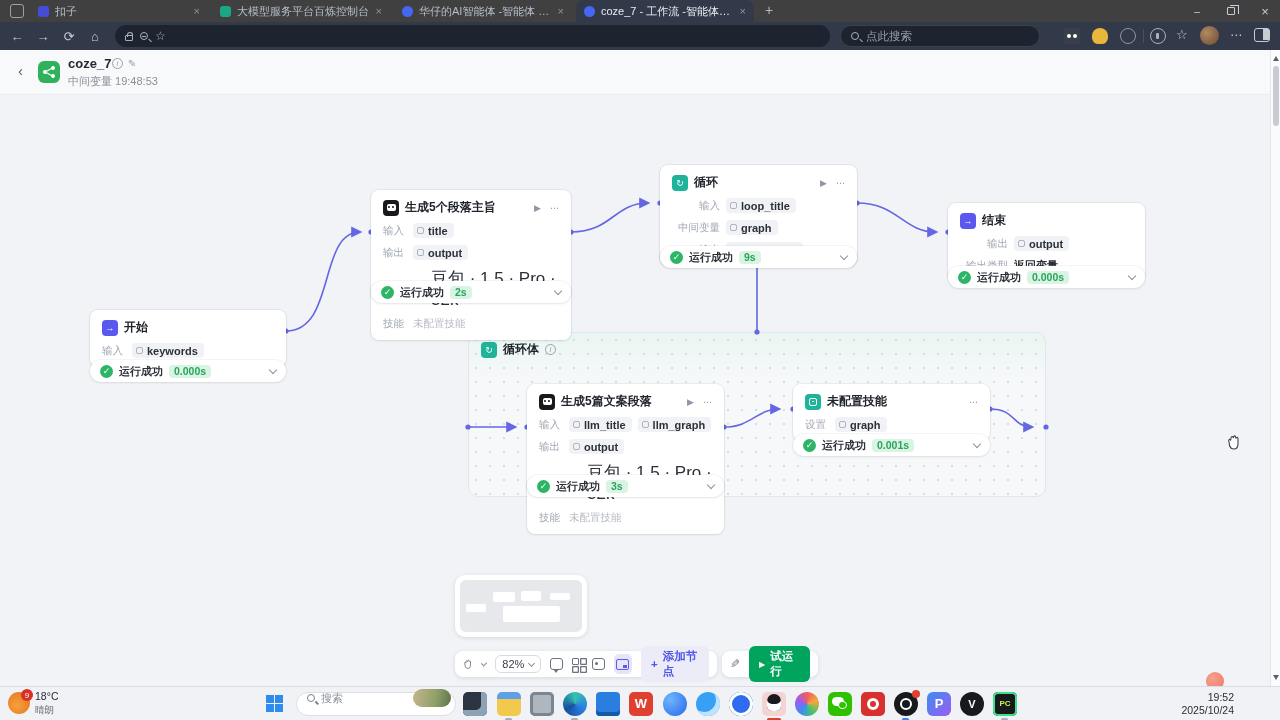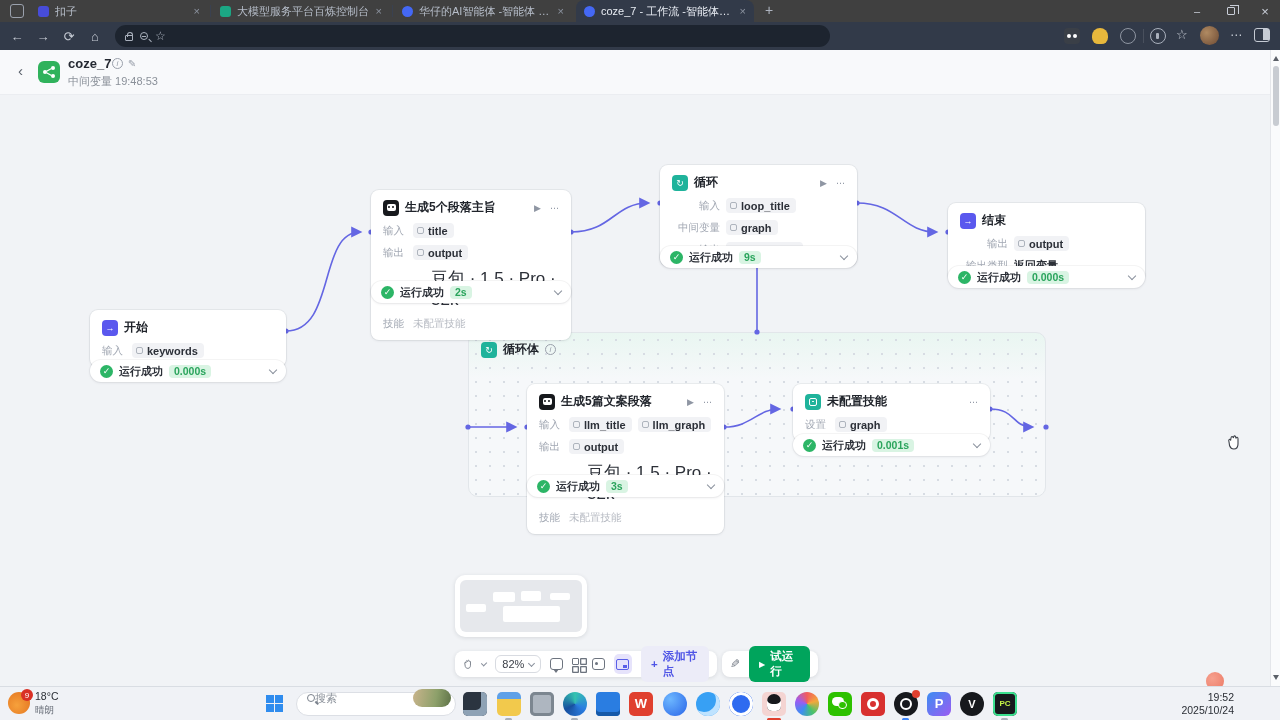--- a/index.html
+++ b/index.html
@@ -132,21 +132,21 @@
 
   
   .taskbar { position:absolute; left:0; top:686px; width:1280px; height:34px; background:#f0f2f6; border-top:1px solid #d9dde3; }
   .weather { position:absolute; left:8px; top:3px; display:flex; gap:5px; align-items:center; }
   .wicon { width:22px; height:22px; border-radius:50%; background:radial-gradient(circle at 40% 60%, #f6a13c, #e2701d); position:relative; }
   .wbadge { position:absolute; right:-3px; top:-3px; min-width:12px; height:12px; background:#d93025; border-radius:6px; color:#fff; font-size:8px; display:flex; align-items:center; justify-content:center; padding:0 2px; }
   .wtxt { font-size:10.5px; color:#2a2e35; line-height:13px; }
   .wtxt .d { font-size:9.5px; color:#6b717b; }
   .winlogo { position:absolute; left:266px; top:8px; width:17px; height:17px; }
   .winlogo:before { content:""; position:absolute; width:8px; height:8px; background:#2f8cee; box-shadow:9px 0 0 #2f8cee, 0 9px 0 #2f8cee, 9px 9px 0 #2f8cee; }
-  .tsearch { position:absolute; left:296px; top:5px; width:160px; height:24px; background:#fff; border:1px solid #dcdfe5; border-radius:13px; display:flex; align-items:center; gap:0; padding:0 4px 12px 10px; }
+  .tsearch { position:absolute; left:296px; top:5px; width:160px; height:24px; background:#fff; border:1px solid #dcdfe5; border-radius:13px; display:flex; align-items:center; gap:6px; padding:0 4px 12px 10px; }
   .tsearch .mag2 { width:8px; height:8px; border:1.5px solid #7a818c; border-radius:50%; position:relative; flex:none; }
   .tsearch .mag2:after { content:""; position:absolute; left:7px; top:7px; width:4px; height:1.5px; background:#7a818c; transform:rotate(45deg); }
   .tsearch .ph { font-size:11px; color:#8a9099; flex:1; }
   .tsearch .pic { width:38px; height:18px; border-radius:9px; background:linear-gradient(100deg,#c9b48c,#8da06a 60%,#5e7247); }
   .tk { position:absolute; top:5px; width:24px; height:24px; border-radius:5px; }
   .tkdash { position:absolute; top:31px; width:7px; height:2.5px; border-radius:2px; background:#aab0ba; }
   .tkdash.red { background:#e0402f; width:14px; }
   .tkdash.blue { background:#3b82f6; }
   .tbadge { position:absolute; right:-2px; top:-2px; width:8px; height:8px; border-radius:50%; background:#e0402f; }
 
@@ -189,20 +189,24 @@
 
 <div class="toolbar">
   <span class="navbtn" style="margin-left:4px">←</span>
   <span class="navbtn">→</span>
   <span class="navbtn">⟳</span>
   <span class="navbtn">⌂</span>
   <div class="addrbar">
     <span class="lock"></span>
     <span class="mag minus"></span>
     <span class="addrstar">☆</span>
+  </div>
+  <div class="bsearch">
+    <span class="mag"></span>
+    <span class="ph">点此搜索</span>
   </div>
   <span class="ext ext1" style="left:1064px"></span>
   <span class="ext ext2" style="left:1092px"></span>
   <span class="ext ext3" style="left:1120px"></span>
   <span class="extsep" style="left:1143px"></span>
   <span class="ext ext4" style="left:1150px"></span>
   <span class="favstar" style="left:1176px">☆</span>
   <span class="avatar" style="left:1200px"></span>
   <span class="moretb" style="left:1230px">⋯</span>
   <span class="sidebtn" style="left:1254px"></span>

